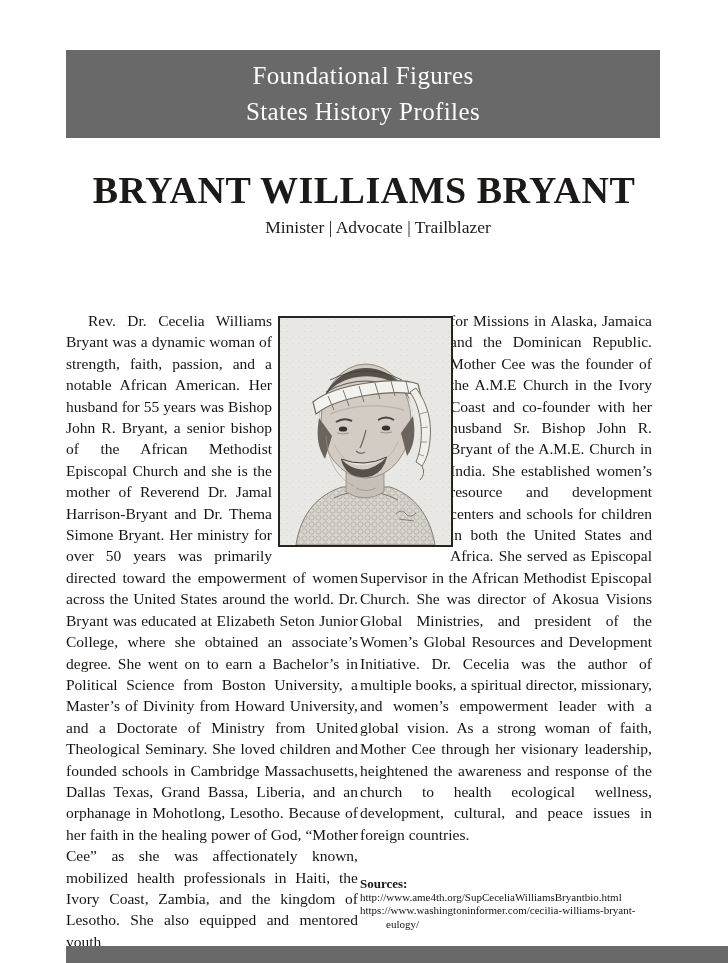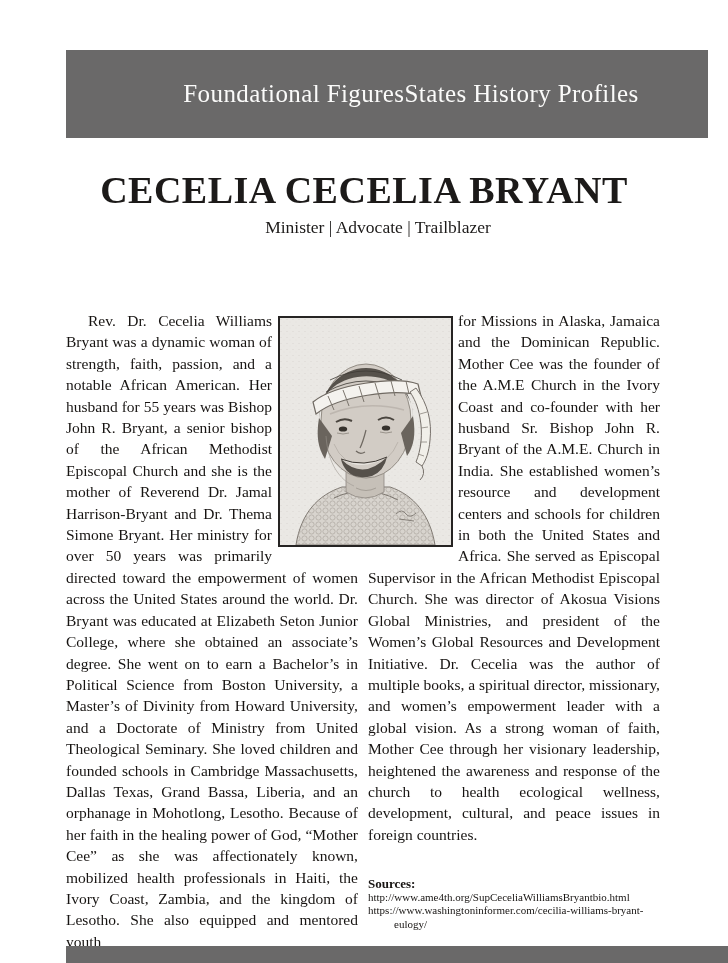--- a/index.html
+++ b/index.html
@@ -1,33 +1,33 @@
 <!DOCTYPE html>
 <html style="--banner-gray: #6a6969; --text-black: #1c1a19;"><head>
 <meta charset="utf-8">
 <style>
   html,body{margin:0;padding:0;background:#fff;}
   .page{position:relative;width:728px;height:963px;background:#ffffff;overflow:hidden;
         font-family:"Liberation Serif","DejaVu Serif",serif;color:var(--text-black,#1c1a19);}
 
   
   .banner{position:absolute;left:66px;top:50px;width:594px;height:88px;
-          background:var(--banner-gray,#6a6969);display:flex;
-          align-items:center;justify-content:center;padding-left:48px;}
+          background:var(--banner-gray,#6a6969);display:flex;flex-direction:column;
+          align-items:center;justify-content:center;}
   .banner div{color:#fbfbfa;font-size:25px;line-height:36px;letter-spacing:.4px;}
 
   
   .masthead{position:absolute;left:0;top:168px;width:728px;text-align:center;}
   .masthead h1{margin:0;font-size:38px;line-height:44px;font-weight:bold;letter-spacing:.5px;}
   .years{font-size:23px;line-height:26px;margin-top:5px;}
   .roles{font-size:17.5px;line-height:20px;margin-top:5px;padding-left:28px;}
 
   
   .body{position:absolute;left:66px;top:310px;width:594px;}
-  .cols{display:flex;gap:10px;}
+  .cols{display:flex;gap:2px;}
   .col{width:292px;}
   .para{margin:0;font-size:15.5px;line-height:21.4px;text-align:justify;color:#171412;}
   .para.indent{text-indent:22px;}
   .spacer-r{float:right;width:86px;height:248px;}
   .spacer-l{float:left;width:90px;height:248px;}
 
   
   .portrait{position:absolute;left:212px;top:6px;width:171px;height:227px;
             border:2px solid #262423;background:#eae8e4;box-sizing:content-box;}
   .portrait svg{display:block;}
@@ -45,21 +45,21 @@
 <body>
 
 <div class="page">
 
   <div class="banner">
     <div>Foundational Figures</div>
     <div>States History Profiles</div>
   </div>
 
   <div class="masthead">
-    <h1>CECELIA CECELIA BRYANT</h1>
+    <h1>BRYANT WILLIAMS BRYANT</h1>
     <div class="roles">Minister | Advocate | Trailblazer</div>
   </div>
 
   <div class="body">
     <div class="cols">
       <div class="col">
         <div class="spacer-r"></div>
         <p class="para indent">Rev. Dr. Cecelia Williams Bryant was a dynamic woman of strength, faith, passion, and a notable African American. Her husband for 55 years was Bishop John R. Bryant, a senior bishop of the African Methodist Episcopal Church and she is the mother of Reverend Dr. Jamal Harrison-Bryant and Dr. Thema Simone Bryant. Her ministry for over 50 years was primarily directed toward the empowerment of women across the United States around the world. Dr. Bryant was educated at Elizabeth Seton Junior College, where she obtained an associate’s degree. She went on to earn a Bachelor’s in Political Science from Boston University, a Master’s of Divinity from Howard University, and a Doctorate of Ministry from United Theological Seminary. She loved children and founded schools in Cambridge Massachusetts, Dallas Texas, Grand Bassa, Liberia, and an orphanage in Mohotlong, Lesotho. Because of her faith in the healing power of God, “Mother Cee” as she was affectionately known, mobilized health professionals in Haiti, the Ivory Coast, Zambia, and the kingdom of Lesotho. She also equipped and mentored youth</p>
       </div>
       <div class="col">

